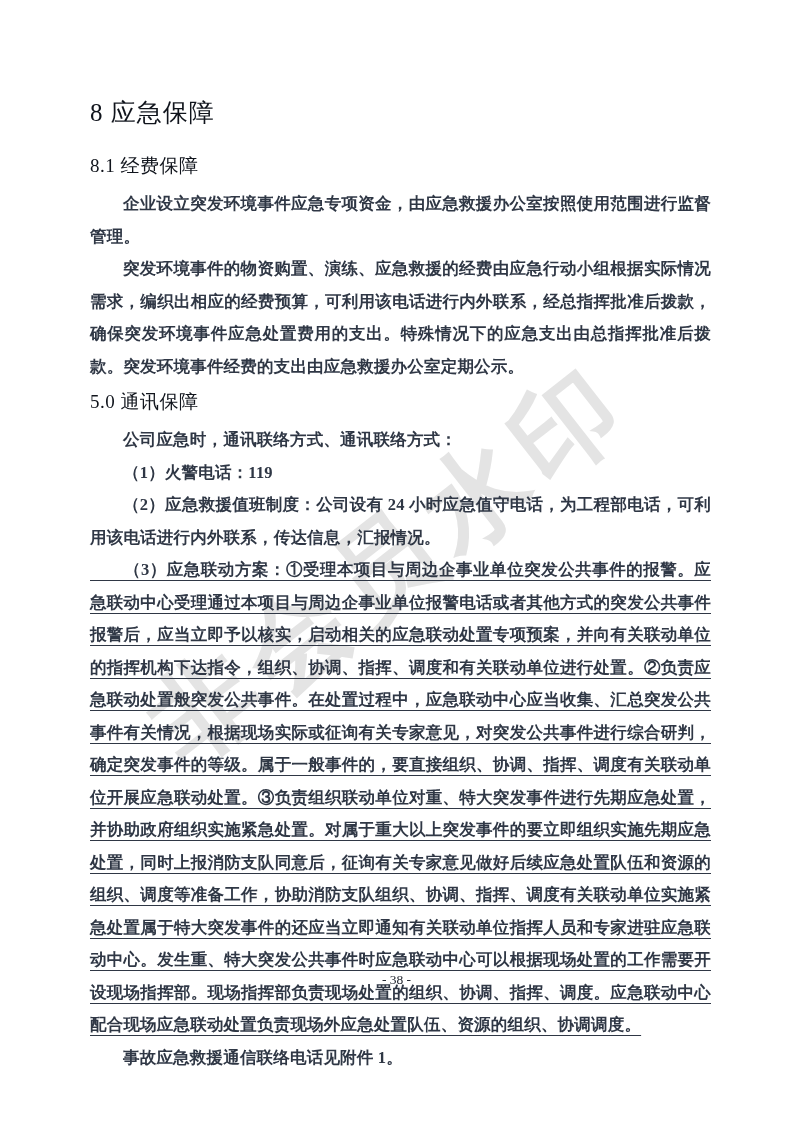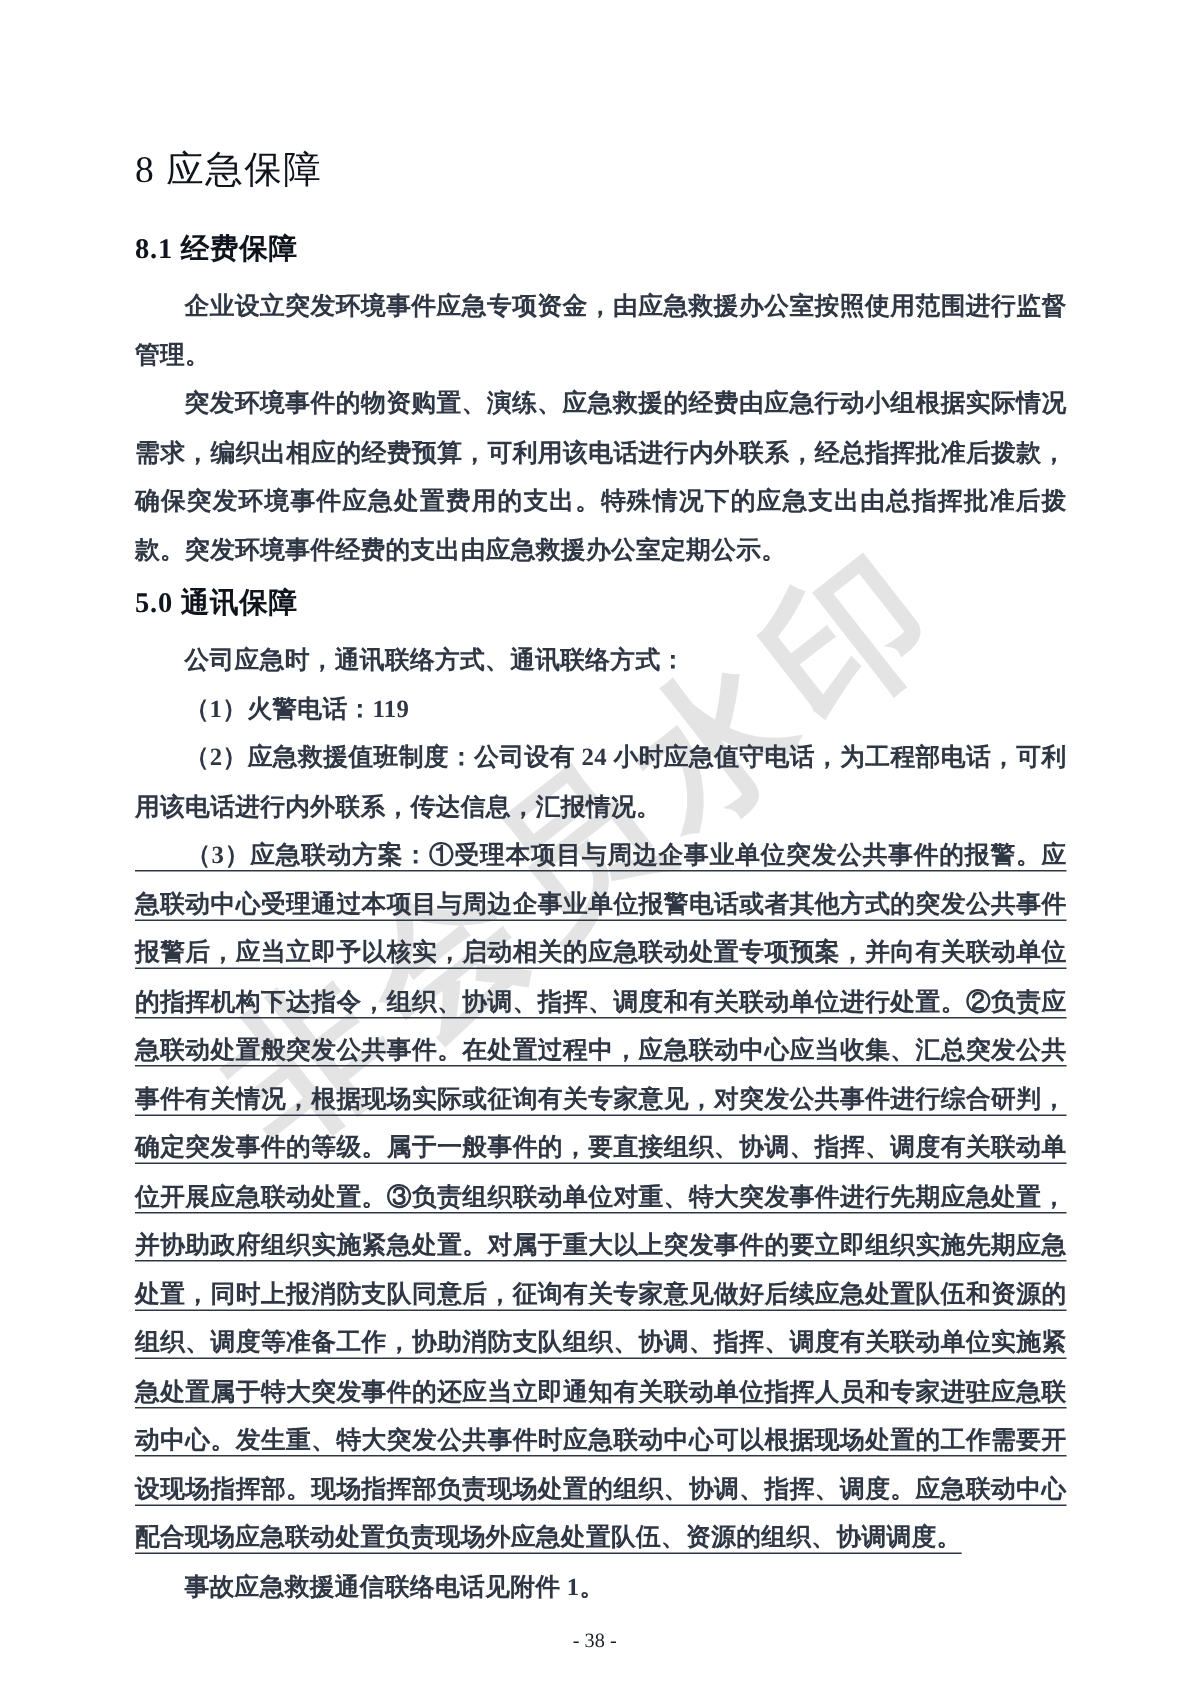--- a/index.html
+++ b/index.html
@@ -38,21 +38,21 @@
   }
   h1.chapter {
     font-size: 25px;
     font-weight: 400;
     color: #10141c;
     letter-spacing: 1px;
     margin: 0 0 24px 0;
   }
   h2.section {
     font-size: 19px;
-    font-weight: 700;
+    font-weight: 400;
     color: #10141c;
     letter-spacing: 0.5px;
     margin: 6px 0 9px 0;
   }
   p.body-para {
     font-size: 16.5px;
     line-height: 32.5px;
     text-align: justify;
     text-justify: inter-character;
     text-indent: 2em;
@@ -62,21 +62,21 @@
   }
   p.underlined {
     text-indent: 0;
     text-decoration: underline;
     text-decoration-thickness: 1px;
     text-underline-offset: 5px;
     text-decoration-color: #2f3745;
   }
   .footer {
     position: absolute;
-    left: 0; top: 1086px;
+    left: 0; top: 972px;
     width: 793px;
     text-align: center;
     font-size: 13.5px;
     color: #1a1f29;
     z-index: 1;
     font-family: "Liberation Serif", "DejaVu Serif", serif;
   }
 </style>
 </head>
 <body>

